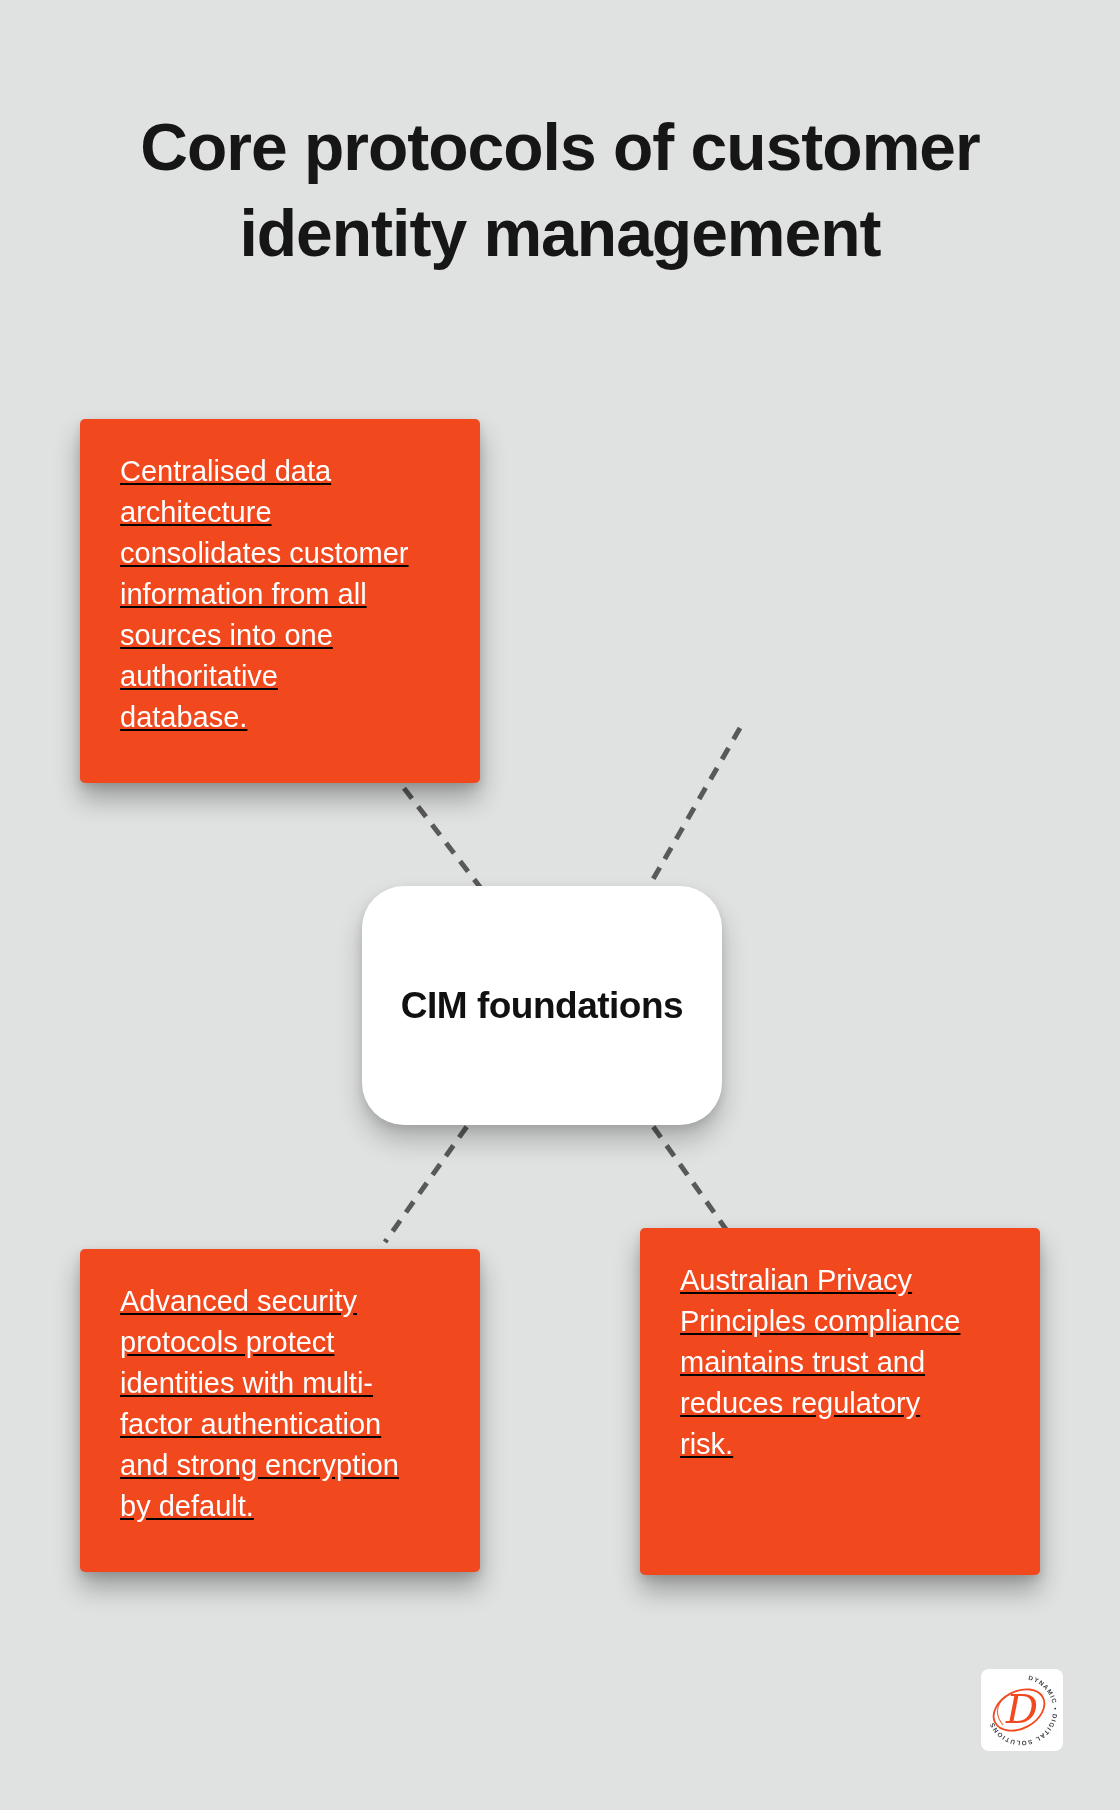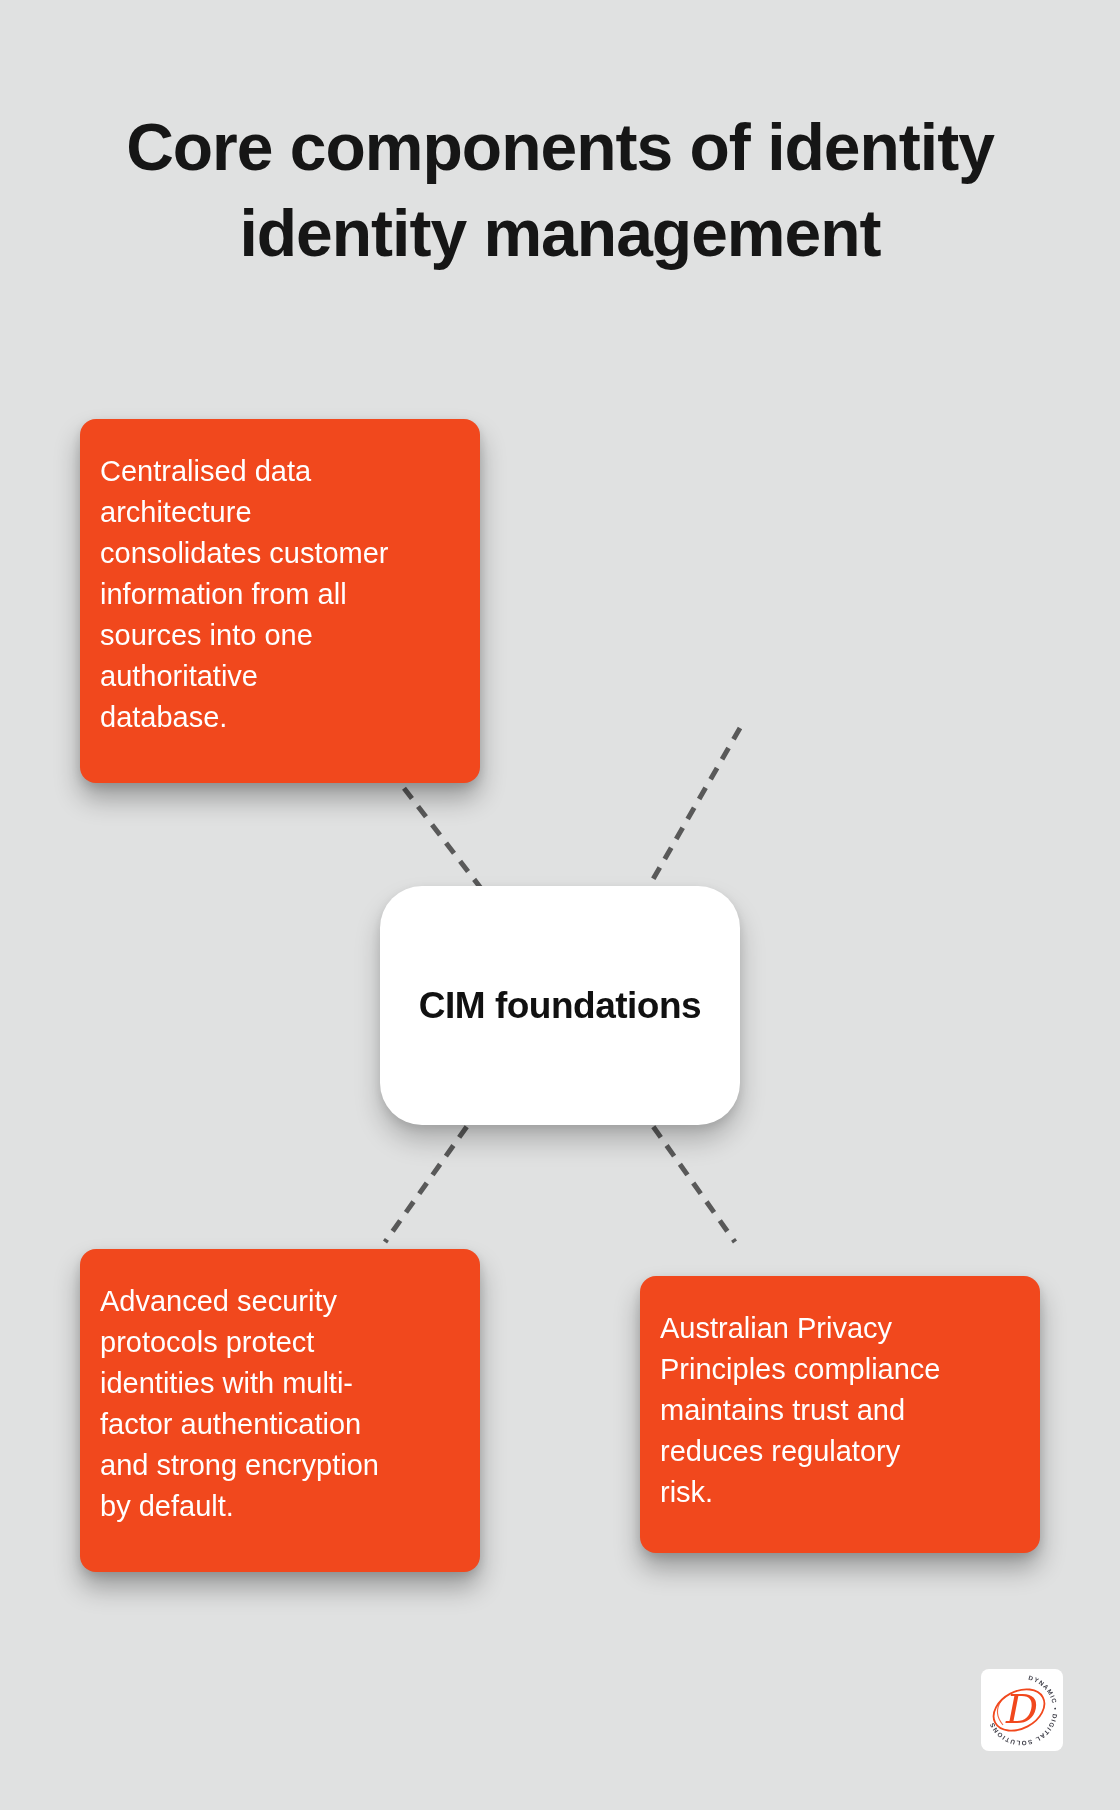--- a/index.html
+++ b/index.html
@@ -44,38 +44,39 @@
     pointer-events:none;
   }
   svg.connectors line{
     stroke:var(--connector);
     stroke-width:5;
     stroke-dasharray:13 10;
   }
   .card{
     position:absolute;
     background:var(--accent);
-    border-radius:16px;
-    padding:32px 20px;
+    border-radius:5px;
+    padding:32px 40px;
     box-shadow:0 16px 26px rgba(0,0,0,0.30), 0 4px 10px rgba(0,0,0,0.12);
     z-index:2;
+    text-decoration:underline;
   }
   .card p{
     color:var(--node_text);
     font-size:29px;
     line-height:41px;
     white-space:pre-line;
   }
   .card.tl{left:80px;top:419px;width:400px;height:364px;}
   .card.tr{left:640px;top:418px;width:400px;height:324px;}
   .card.bl{left:80px;top:1227px;width:400px;height:323px;margin-top:22px;}
-  .card.br{left:640px;top:1228px;width:400px;height:277px;margin-top:48px;}
+  .card.br{left:640px;top:1228px;width:400px;height:347px;}
   .center-node{
     position:absolute;
-    left:380px;top:886px;width:360px;height:239px;
+    left:362px;top:886px;width:360px;height:239px;
     background:var(--center_bg);
     border-radius:42px;
     box-shadow:0 16px 26px rgba(0,0,0,0.22), 0 4px 10px rgba(0,0,0,0.10);
     display:flex;align-items:center;justify-content:center;
     z-index:2;
   }
   .center-node span{
     font-size:37px;
     font-weight:700;
     color:var(--center_text);
@@ -101,21 +102,21 @@
     font-weight:600;
     letter-spacing:1.1px;
     font-family:"Liberation Sans", sans-serif;
   }
 </style>
 </head>
 <body>
 
 <div class="canvas">
 
-  <h1 class="page-title">Core components of identity
+  <h1 class="page-title">Core protocols of customer
 identity management</h1>
 
   <svg class="connectors" viewBox="0 0 1120 1810">
     <line x1="390" y1="770" x2="490" y2="900"></line>
     <line x1="740" y1="728" x2="640" y2="902"></line>
     <line x1="480" y1="1108" x2="385" y2="1242"></line>
     <line x1="640" y1="1108" x2="735" y2="1242"></line>
   </svg>
 
   <div class="card tl">

